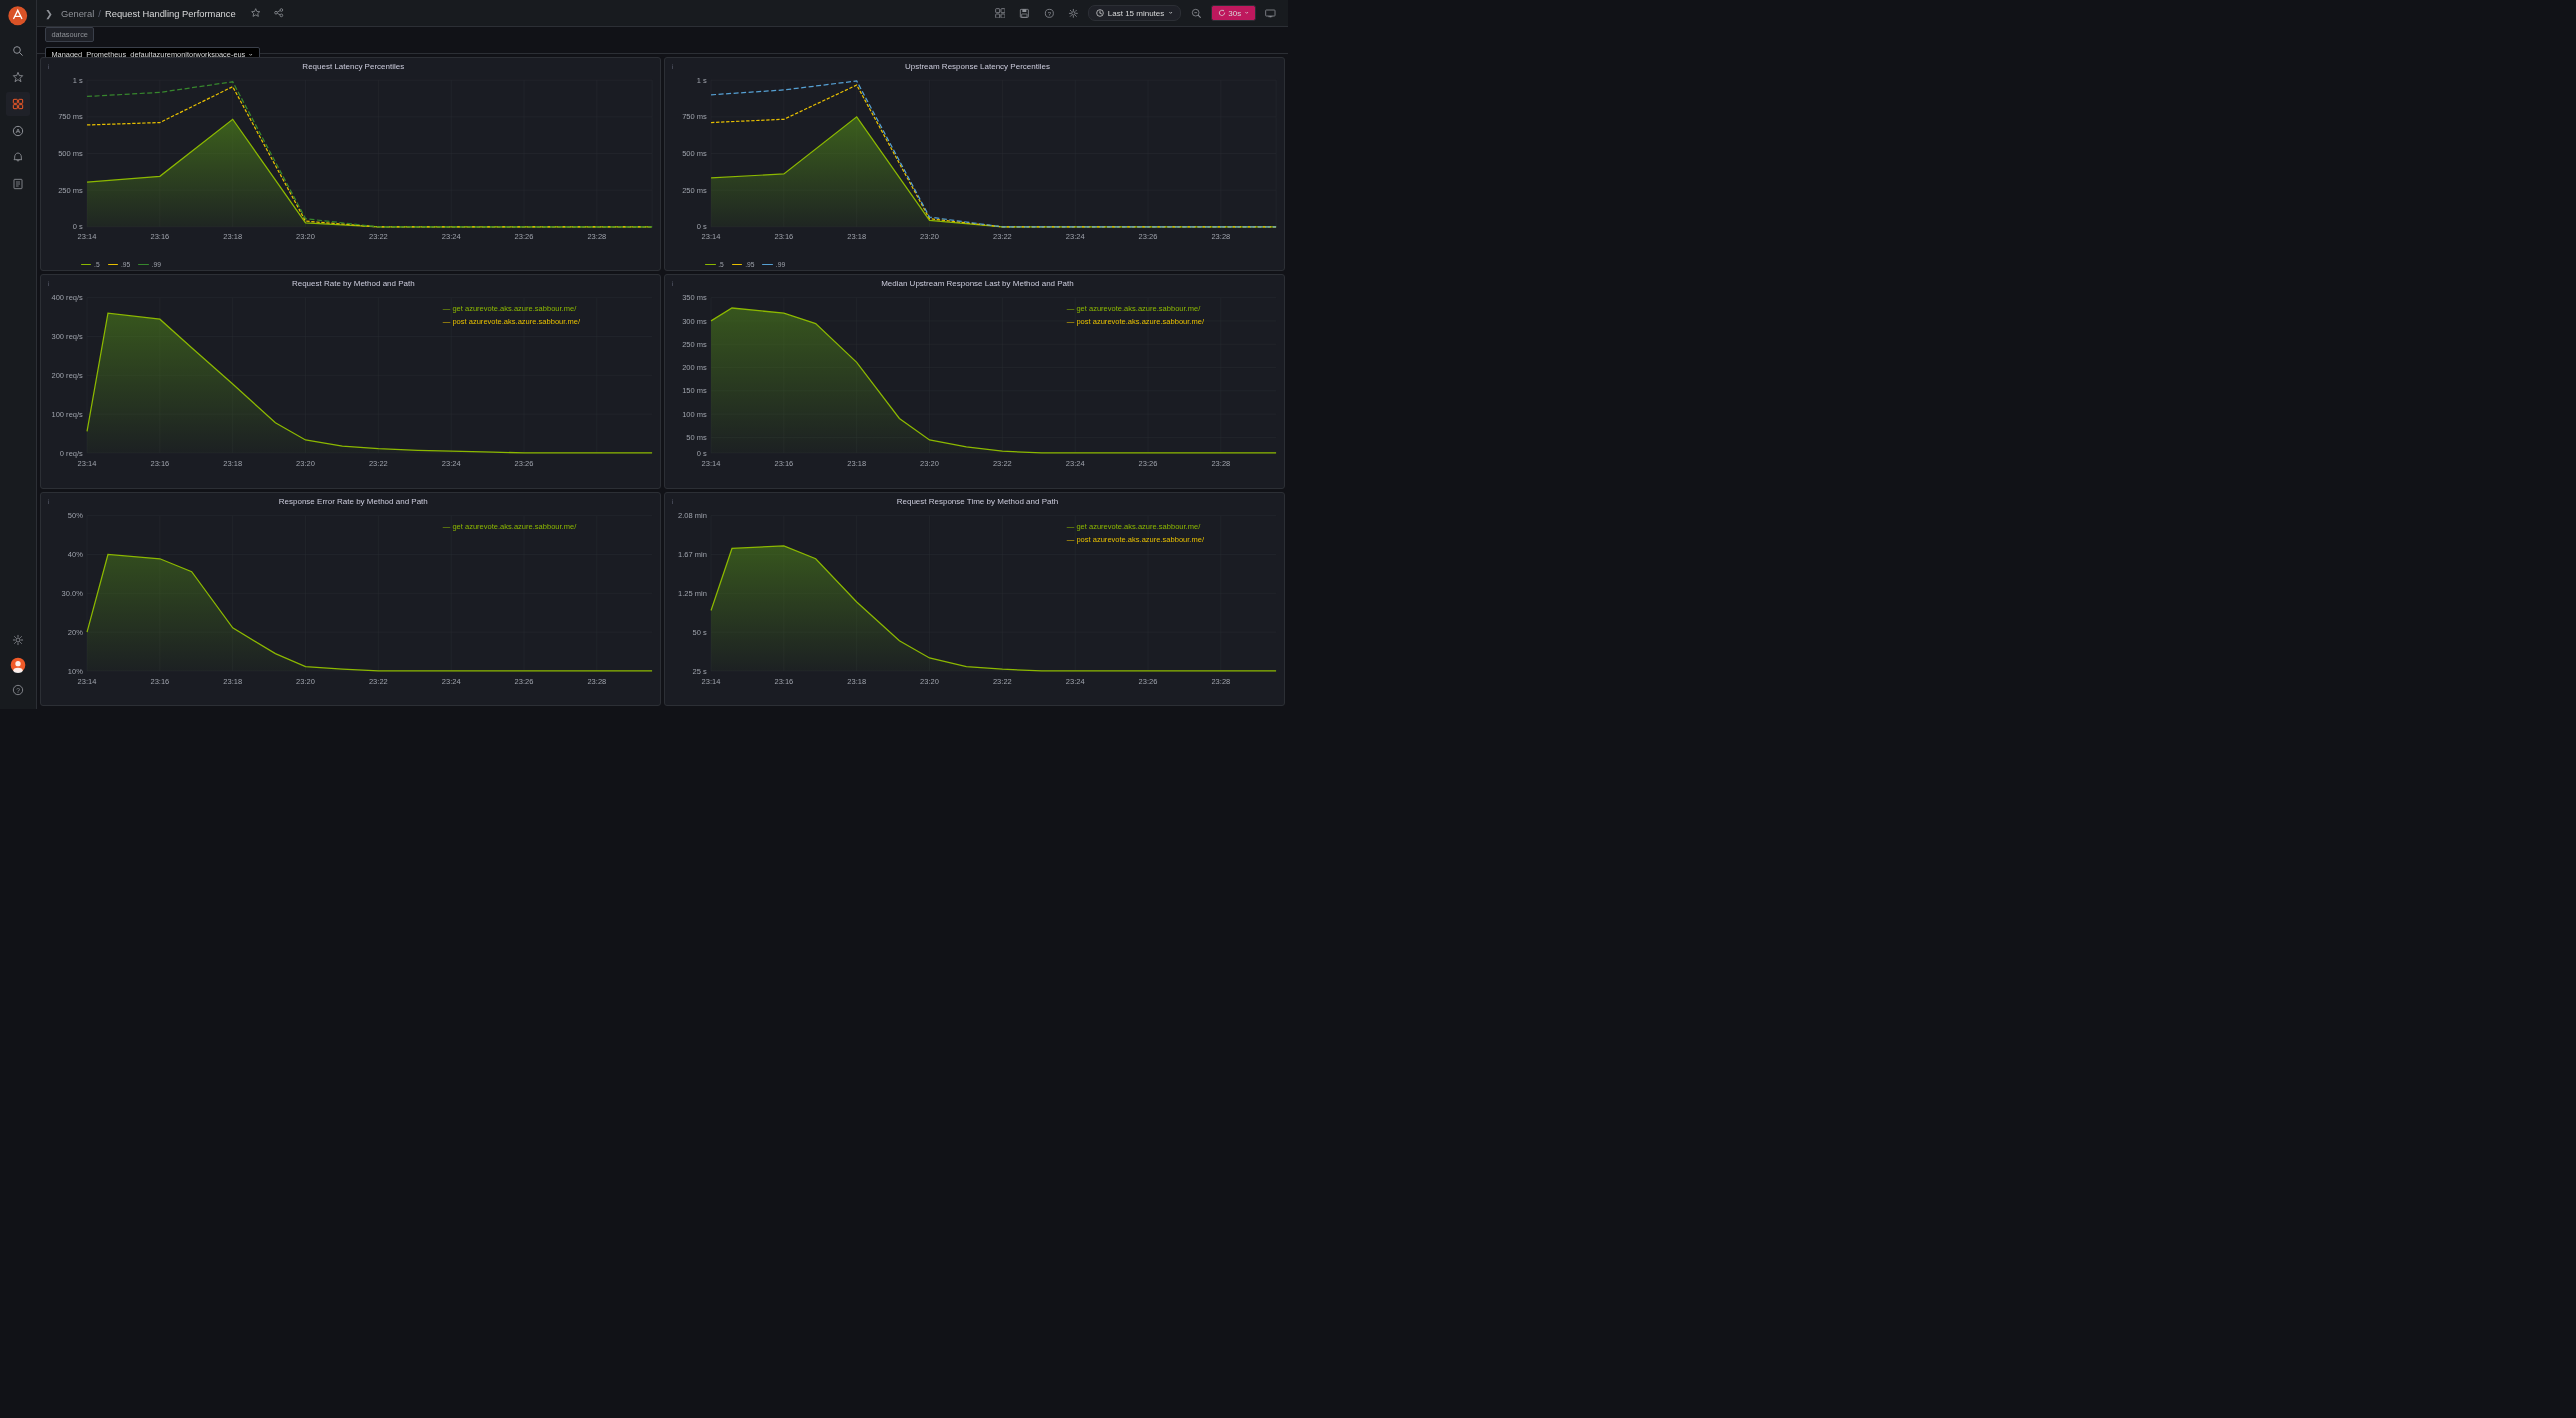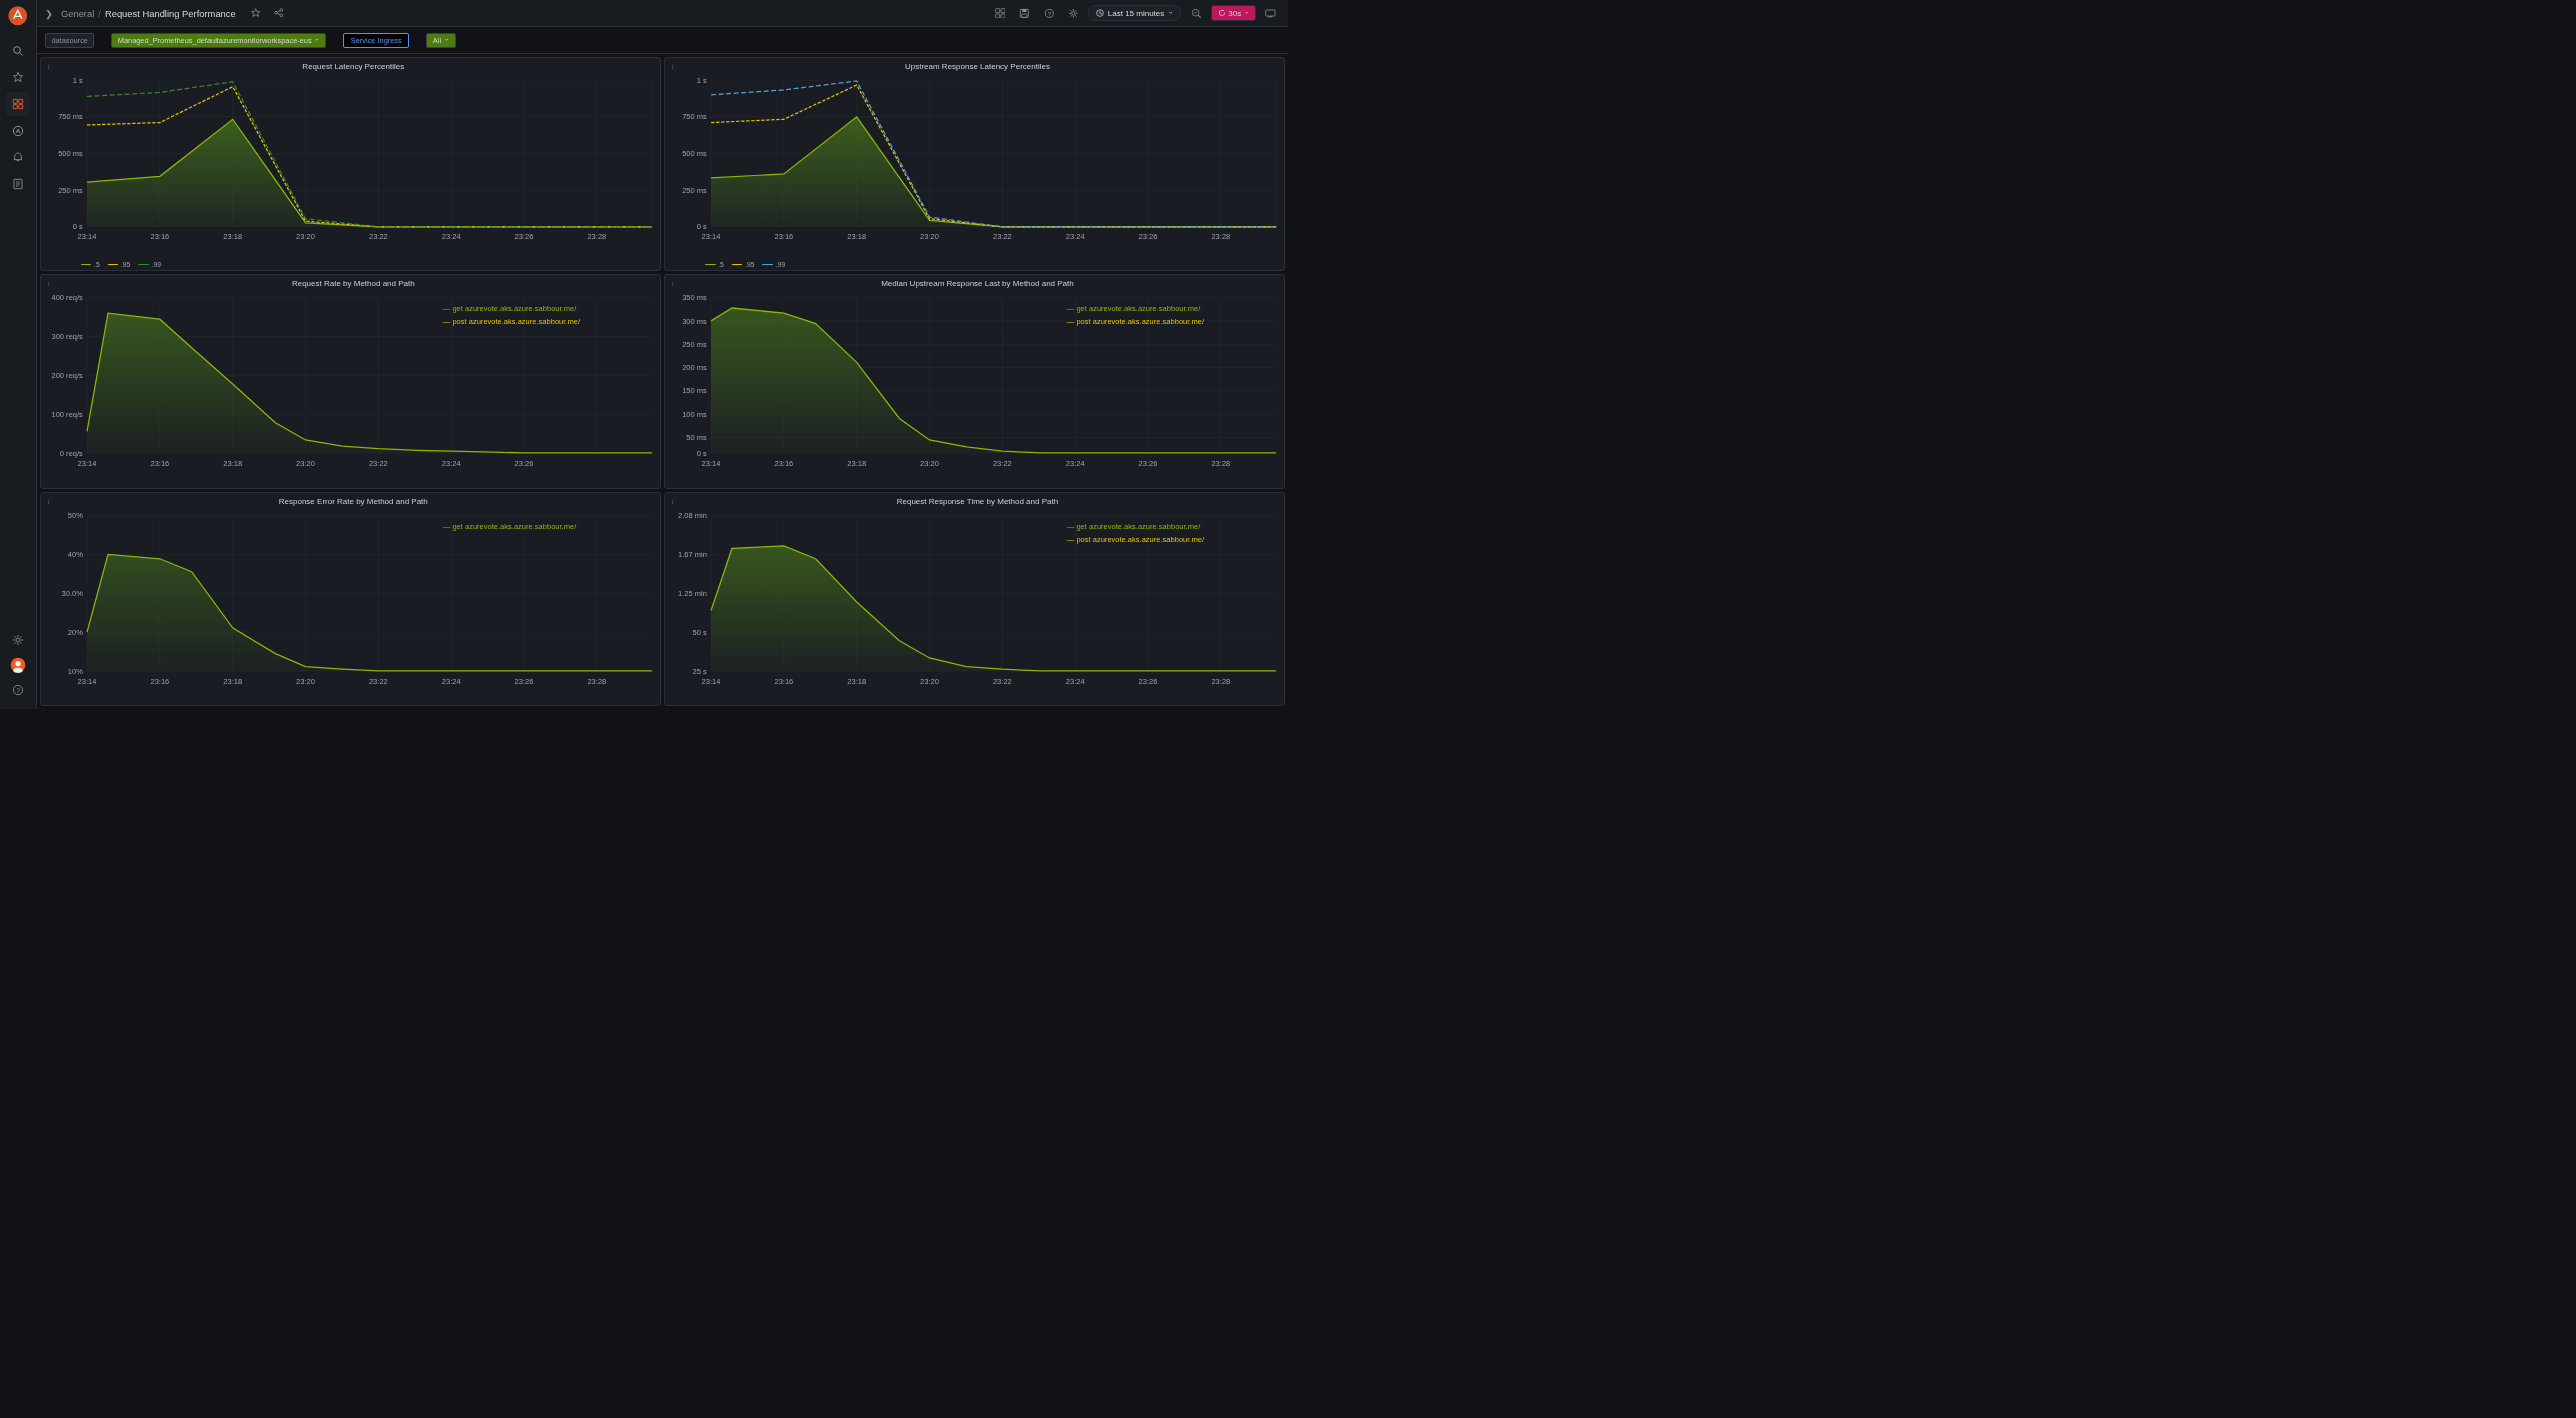--- a/index.html
+++ b/index.html
@@ -124,36 +124,37 @@
       border-radius: 2.7px;
       padding: 2.7px 5.4px;
       cursor: pointer;
       color: #d8d9da;
       font-size: 8px;
     }
     .filter-bar {
       height: 27px;
       background: #111217;
       display: flex;
-      align-items: center;
+      align-items: flex-start;
       padding: 0 8px;
-      gap: 17px;
+      gap: 5px;
       border-bottom: 0.7px solid #2c2f35;
       flex-shrink: 0;
+      flex-direction: column;
     }
     .filter-tag {
       background: #1f2128;
       border: 0.7px solid #3a3f4a;
       border-radius: 2px;
       padding: 2px 5.4px;
       font-size: 7.4px;
       color: #8e9197;
     }
     .filter-select {
-      background: #4d7c0f;
+      background: #000000;
       border: 0.7px solid #3a3f4a;
       border-radius: 2px;
       padding: 2px 5.4px;
       font-size: 7.4px;
       color: #d8d9da;
       display: flex;
       align-items: center;
       gap: 2.7px;
       cursor: pointer;
     }

